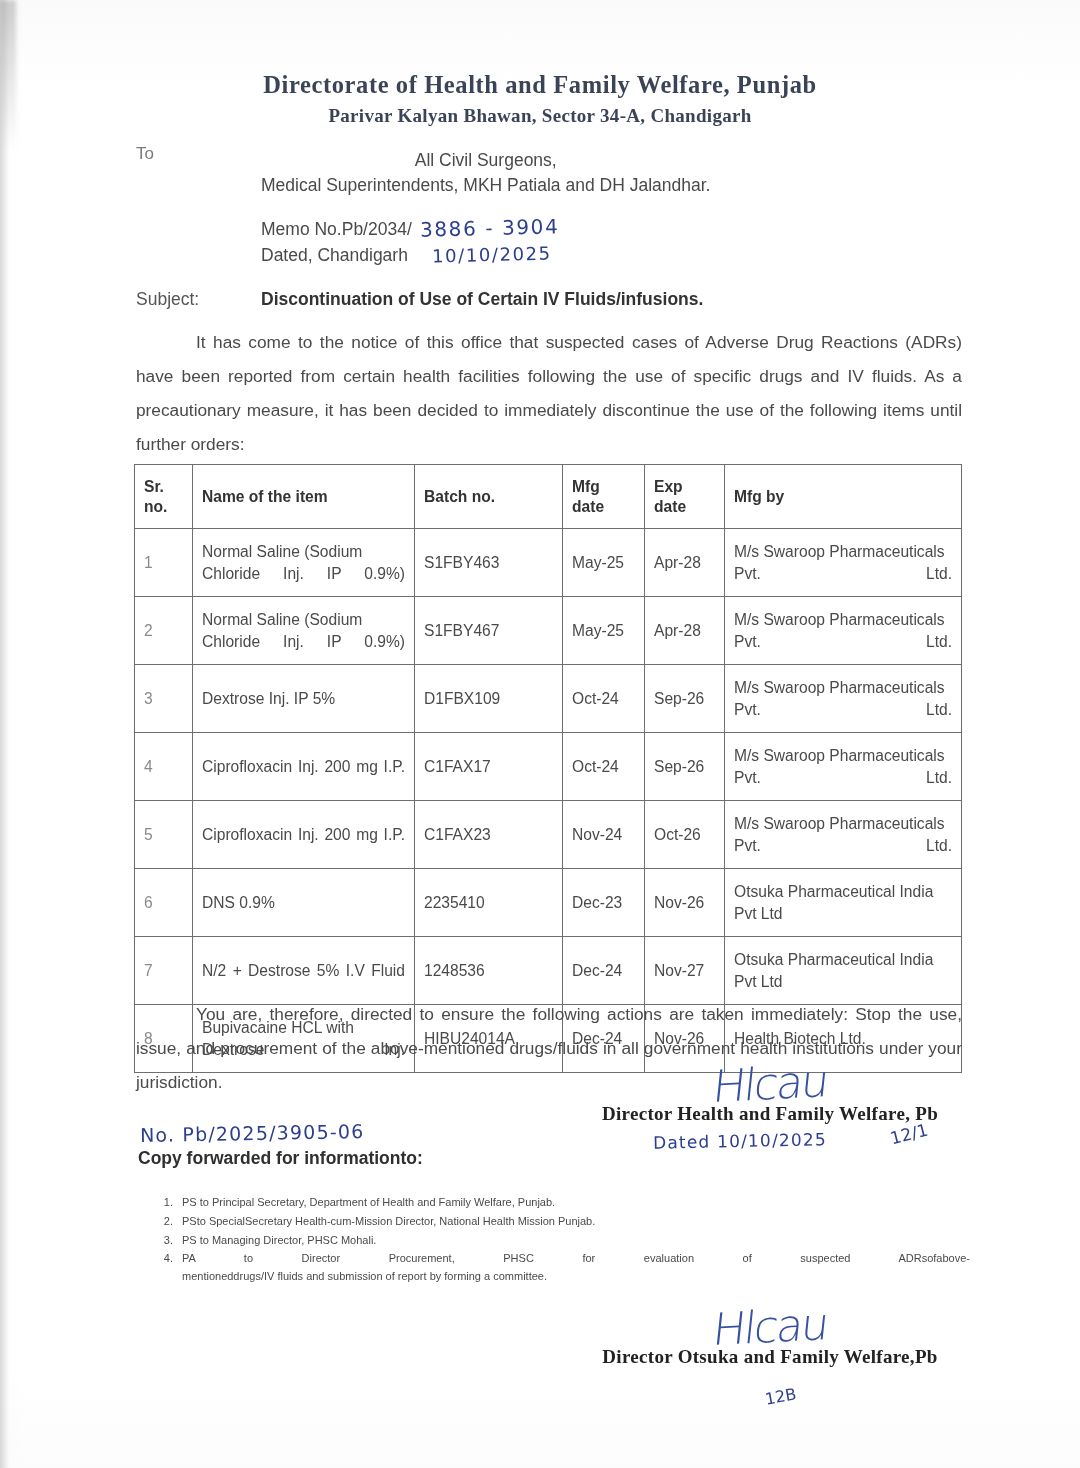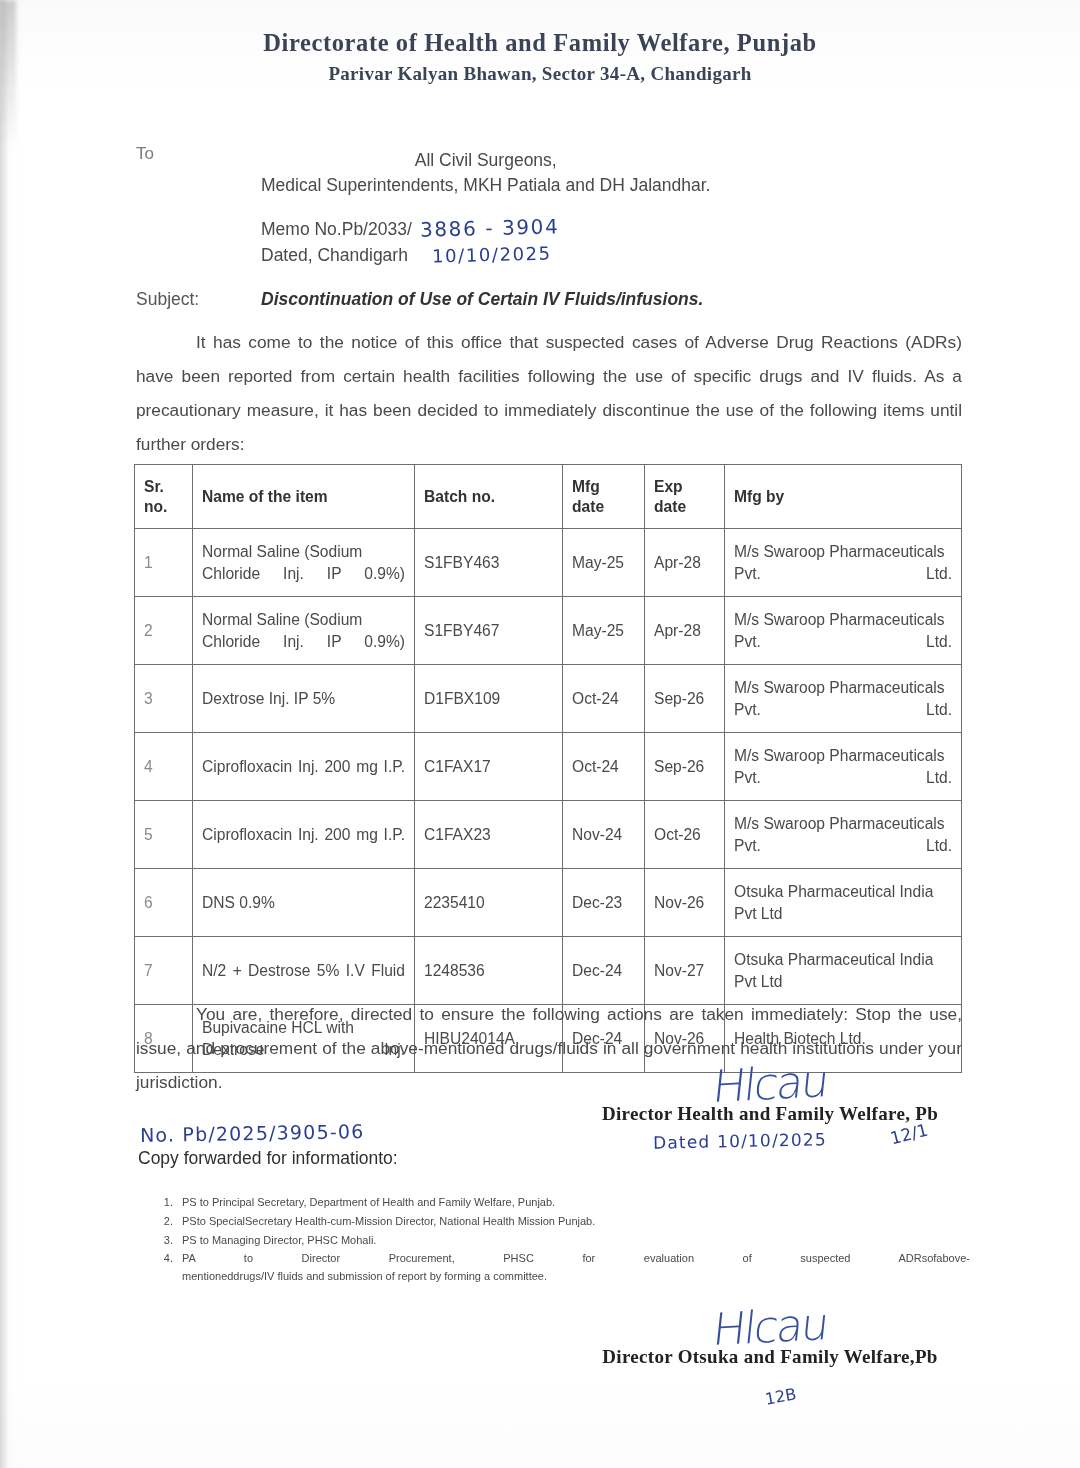--- a/index.html
+++ b/index.html
@@ -30,20 +30,21 @@
   }
 
   .content { position: absolute; inset: 0; }
 
   
   .letterhead {
     text-align: center;
     font-family: "Liberation Serif", serif;
     color: #3b4456;
     padding-top: 28px;
+    margin-top: 42px;
   }
   .lh-line1 {
     font-size: 24.5px;
     font-weight: bold;
     letter-spacing: 0.6px;
     line-height: 1.25;
   }
   .lh-line2 {
     font-size: 19px;
     font-weight: bold;
@@ -92,21 +93,21 @@
   .memo-hand-date { margin-left: 24px; font-size: 18px; }
 
   .subject-row {
     position: absolute;
     left: 136px;
     top: 289px;
     width: 860px;
     font-size: 17.5px;
   }
   .subject-label { color: #555; display: inline-block; width: 125px; }
-  .subject-text { font-weight: bold; color: #333; font-style: italic; }
+  .subject-text { font-weight: bold; color: #333; }
 
   .para {
     position: absolute;
     left: 136px;
     width: 826px;
     font-size: 17.3px;
     line-height: 1.97;
     text-align: justify;
     color: #4a4a4a;
   }
@@ -209,21 +210,21 @@
     color: #2c3f8f;
     font-size: 19px;
     letter-spacing: 1.2px;
     transform: rotate(-1deg);
   }
   .copy-forwarded {
     position: absolute;
     left: 138px;
     top: 1148px;
     font-size: 17.5px;
-    font-weight: normal;
+    font-weight: bold;
     color: #2f2f2f;
   }
 
   ol.copy-list {
     position: absolute;
     left: 136px;
     top: 1186px;
     width: 826px;
     margin: 8px;
     padding-left: 32px;
@@ -268,21 +269,21 @@
 
   <div class="to-label">To</div>
 
   <div class="addressee">
     <div>All Civil Surgeons,</div>
     <div>Medical Superintendents, MKH Patiala and DH Jalandhar.</div>
   </div>
 
   <div class="memo-block">
     <div class="memo-row">
-      <span>Memo No.Pb/2033/</span><span class="hand memo-hand-no">3886 - 3904</span>
+      <span>Memo No.Pb/2034/</span><span class="hand memo-hand-no">3886 - 3904</span>
     </div>
     <div class="memo-row">
       <span>Dated, Chandigarh</span><span class="hand memo-hand-date">10/10/2025</span>
     </div>
   </div>
 
   <div class="subject-row">
     <span class="subject-label">Subject:</span><span class="subject-text">Discontinuation of Use of Certain IV Fluids/infusions.</span>
   </div>
 

